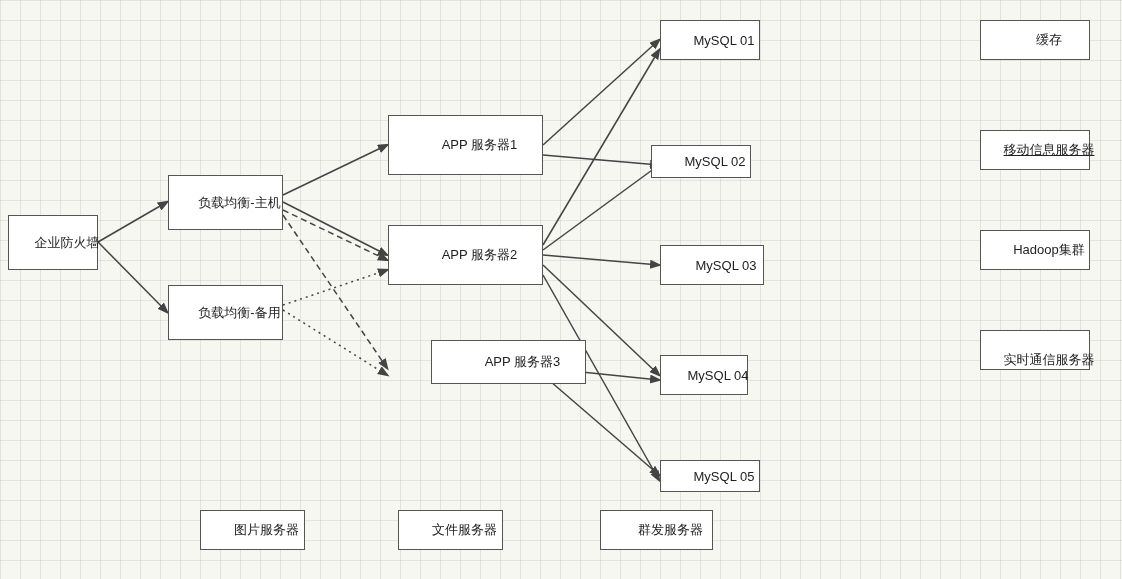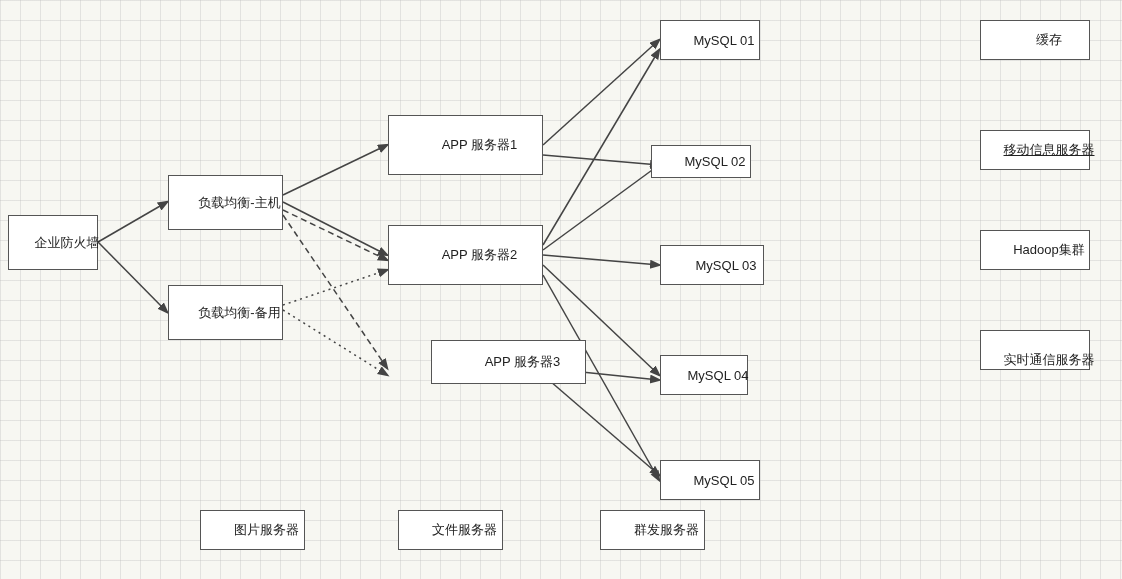--- a/index.html
+++ b/index.html
@@ -125,21 +125,21 @@
   </div>
 
   <div class="node" style="left:660px;top:245px;width:104px;height:40px;">
     <span>MySQL 03</span>
   </div>
 
   <div class="node" style="left:660px;top:355px;width:88px;height:40px;">
     <span>MySQL 04</span>
   </div>
 
-  <div class="node" style="left:660px;top:460px;width:100px;height:40px;">
+  <div class="node" style="left:660px;top:460px;width:100px;height:32px;">
     <span>MySQL 05</span>
   </div>
 
   <div class="node" style="left:980px;top:20px;width:110px;height:40px;">
     <span>缓存</span>
   </div>
 
   <div class="node" style="left:980px;top:130px;width:110px;height:40px;text-decoration:underline;">
     <span>移动信息服务器</span>
   </div>
@@ -154,17 +154,17 @@
 
 
   <div class="node" style="left:200px;top:510px;width:105px;height:40px;">
     <span>图片服务器</span>
   </div>
 
   <div class="node" style="left:398px;top:510px;width:105px;height:40px;text-align:right;">
     <span>文件服务器</span>
   </div>
 
-  <div class="node" style="left:600px;top:510px;width:105px;height:40px;">
+  <div class="node" style="left:600px;top:510px;width:113px;height:40px;">
     <span>群发服务器</span>
   </div>
 
 </div>
 
 </body></html>

